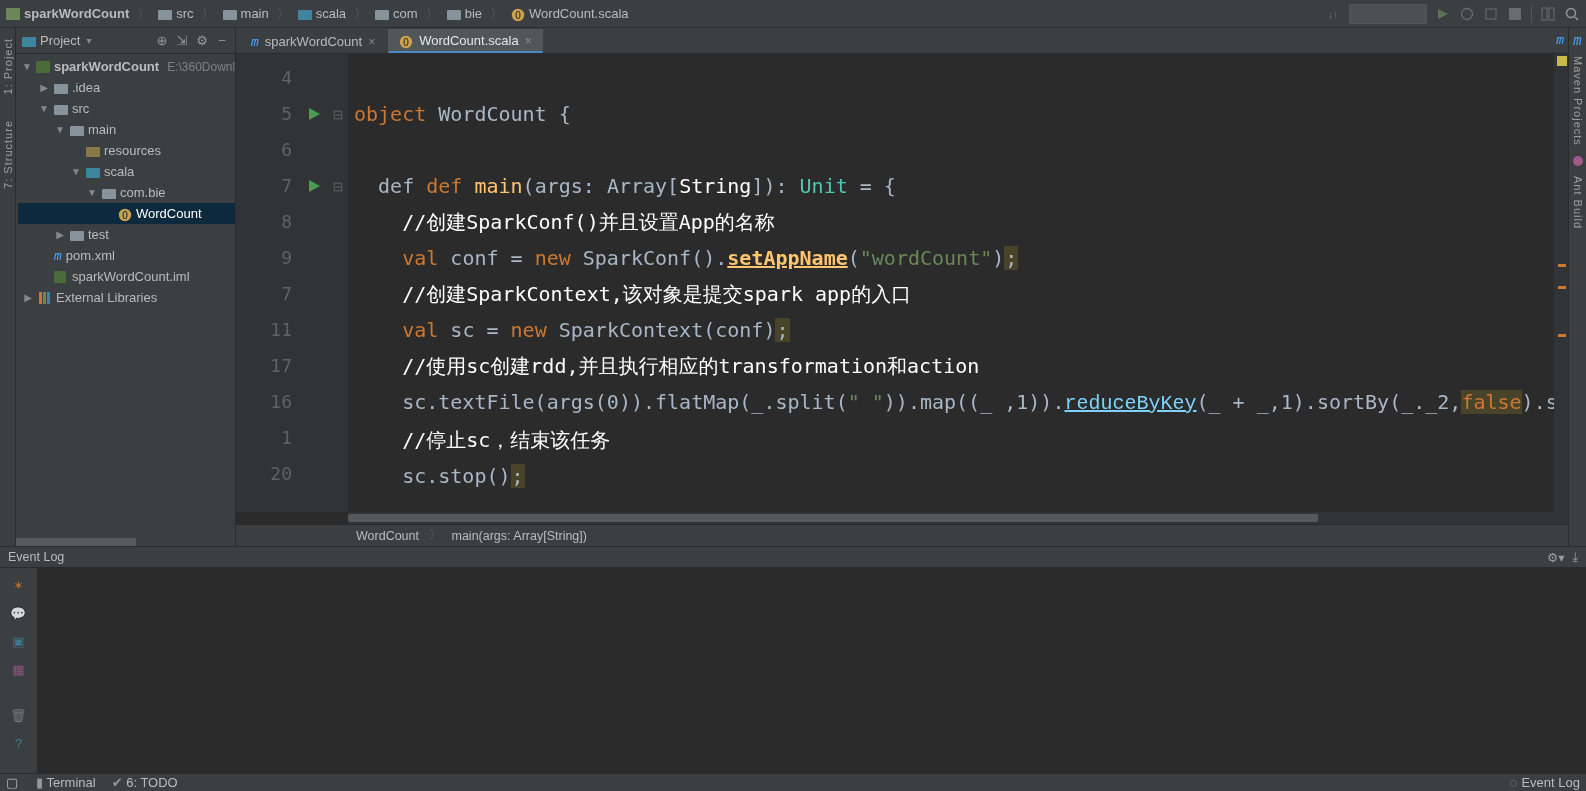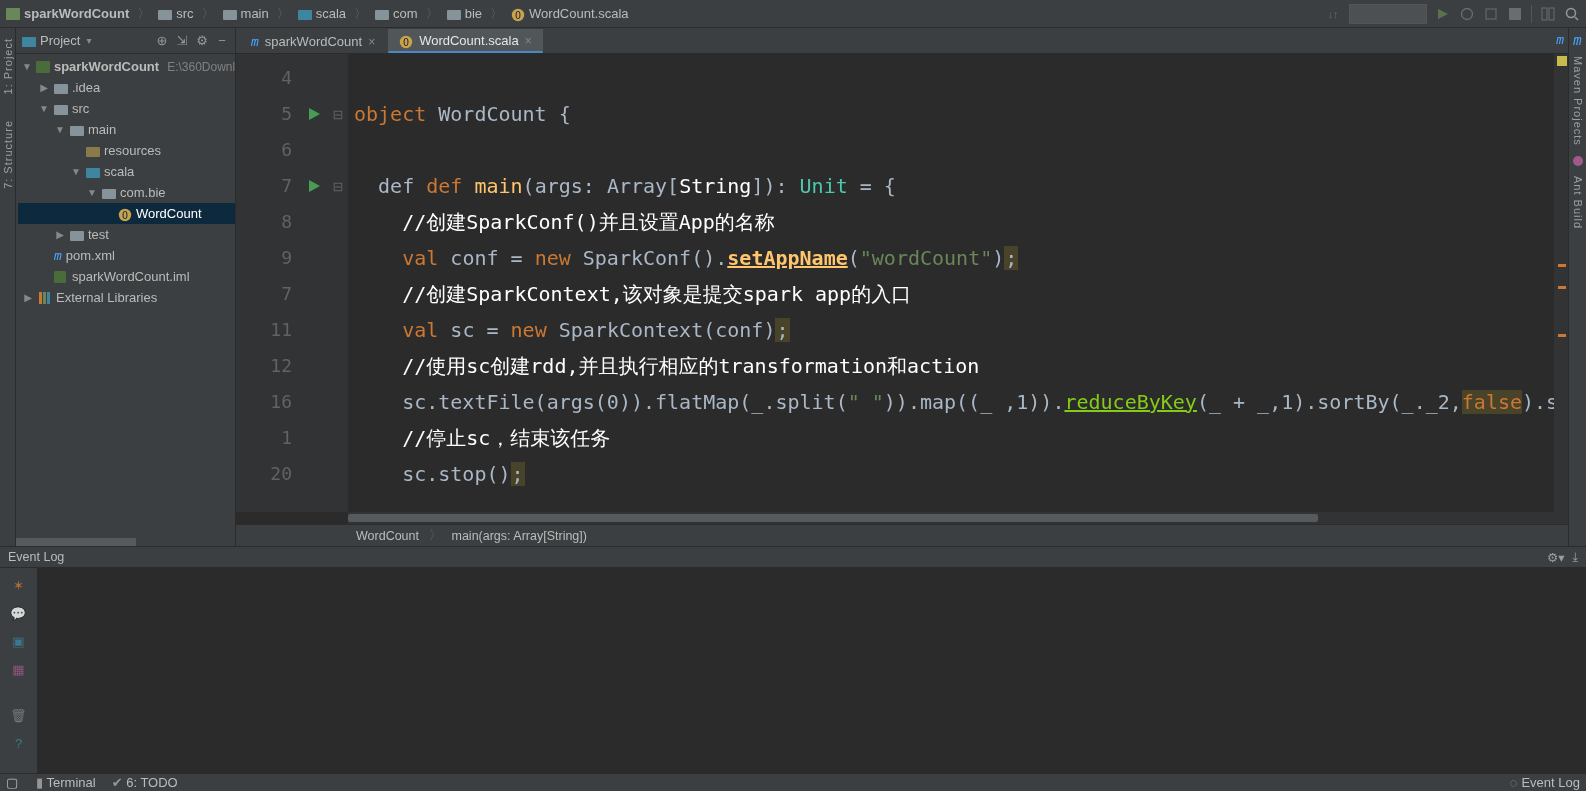--- a/index.html
+++ b/index.html
@@ -73,21 +73,21 @@
   .line-gutter { width:64px; background:#313335; color:#606366; text-align:right; padding:6px 8px 0 0; font-family:"Consolas","Menlo",monospace; font-size:18px; line-height:36px; user-select:none; }
   .run-gutter { width:28px; background:#313335; padding-top:6px; }
   .run-gutter .tri { height:36px; display:flex; align-items:center; justify-content:center;}
   .fold-gutter { width:20px; background:#313335; padding-top:6px;}
   .fold-gutter .fm { height:36px; display:flex; align-items:center; justify-content:center; color:#606366;}
   .code { flex:1; overflow:hidden; padding:6px 0 0 6px; font-family:"Consolas","Menlo",monospace; font-size:20px; line-height:36px; color:#A9B7C6; white-space:pre; }
   .code .kw   { color:#cc7832; }
   .code .ty   { color:#4ec9b0; }
   .code .ty2  { color:#ffffff; }
   .code .fn   { color:#ffc66d; }
-  .code .fnu  { color:#84cc16; text-decoration:underline;}
+  .code .fnu  { color:#7dd3fc; text-decoration:underline;font-family:Liberation Mono, monospace;}
   .code .str  { color:#6A8759; }
   .code .cmt  { color:#ffffff; }
   .code .bool { color:#cc7832; background:#49432a; }
   .code .semi-hl { background:#49432a; padding:0 1px;}
   .code .un   { text-decoration:underline;font-weight:bold; }
   .err-stripe { width:14px; background:#313335; position:relative;}
   .err-stripe .mark { position:absolute; right:2px; width:8px; height:3px; background:#cc7832;}
   .err-stripe .sq   { position:absolute; right:1px; top:2px; width:10px; height:10px; background:#c9ba4b;}
 
   .editor-hscroll { height:12px; background:#313335; position:relative; margin-left:112px;}
@@ -376,21 +376,21 @@
     <div class="editor-body">
       <div class="line-gutter">
         <div>4</div>
           <div>5</div>
           <div>6</div>
         <div>7</div>
           <div>8</div>
           <div>9</div>
         <div>7</div>
           <div>11</div>
-          <div>12</div>
+          <div>17</div>
         <div>16</div>
           <div>1</div>
           <div>20</div>
       </div>
       <div class="run-gutter">
         <div class="tri"></div>
         <div class="tri">
             <svg width="14" height="14">
               <polygon points="2,1 13,7 2,13" fill="#499c54"></polygon>
             </svg>

